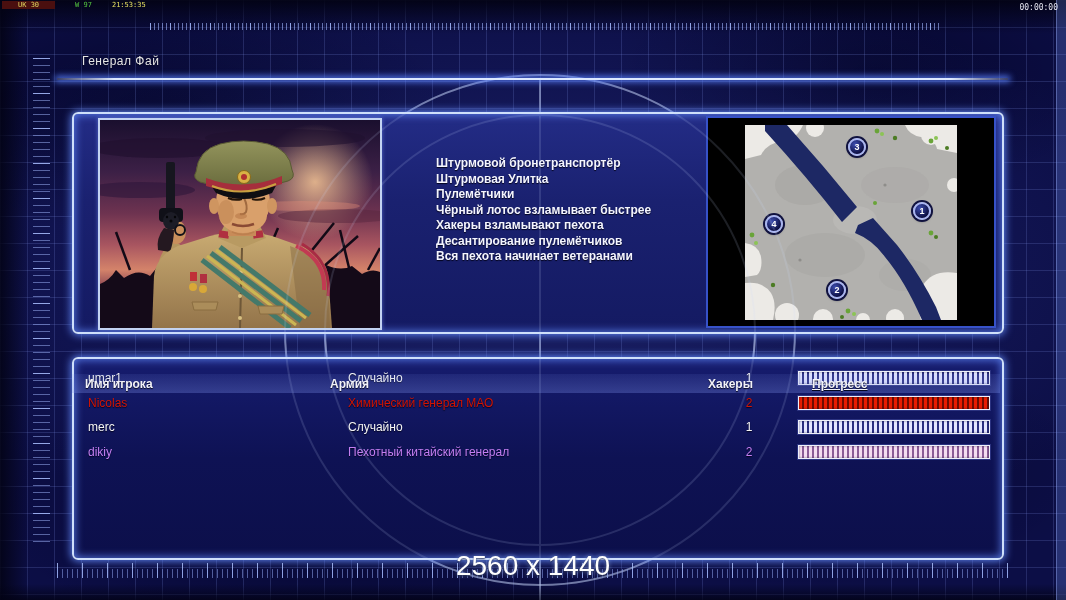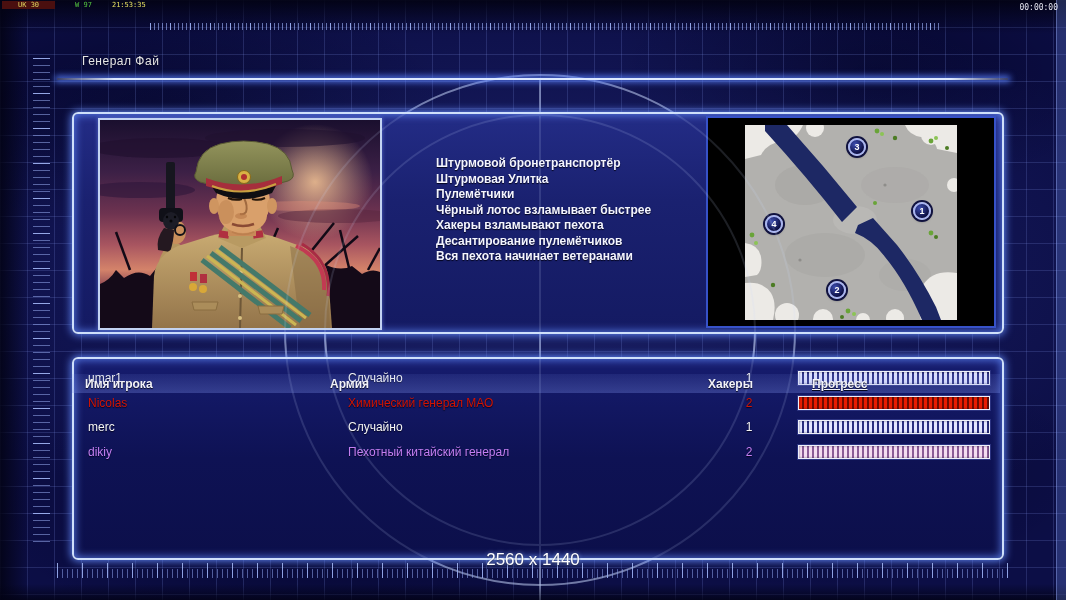--- a/index.html
+++ b/index.html
@@ -97,21 +97,21 @@
   .prow{position:absolute;left:0;width:100%;height:25px;color:var(--c,#fff);}
   .prow-0{top:10px;} .prow-1{top:35px;} .prow-2{top:59px;} .prow-3{top:84px;}
   .prow span{position:absolute;font-size:12px;line-height:14px;top:2px;white-space:nowrap;
     text-shadow:0 1px 1px rgba(0,0,20,.8);}
   .c-name{left:14px;} .c-army{left:274px;} .c-team{left:666px;width:18px;text-align:center;}
   .c-bar{position:absolute;left:724px;top:2px;width:190px;height:12px;
     border:1px solid #eef0fa;box-shadow:0 0 0 1px #2b3280, inset 0 0 2px rgba(0,0,30,.6);
     background:repeating-linear-gradient(90deg, var(--b,#fff) 0 3px, var(--g,#1c2066) 3px 5px);}
   
   .resolution{position:absolute;left:0;top:550px;width:100%;z-index:5;text-align:center;
-    color:#fff;font-size:17px;text-shadow:0 0 4px rgba(150,180,255,.7), 0 1px 2px rgba(0,0,20,.9);}
+    color:#fff;font-size:28px;text-shadow:0 0 4px rgba(150,180,255,.7), 0 1px 2px rgba(0,0,20,.9);}
 </style>
 </head>
 <body>
 
 <div class="screen">
   <div class="bg-base"></div>
   <div class="bg-grid"></div>
 
   <svg class="circles" width="1066" height="600">
     <circle cx="540" cy="330" r="215" fill="none" stroke="rgba(205,220,255,.55)" stroke-width="2"></circle>

